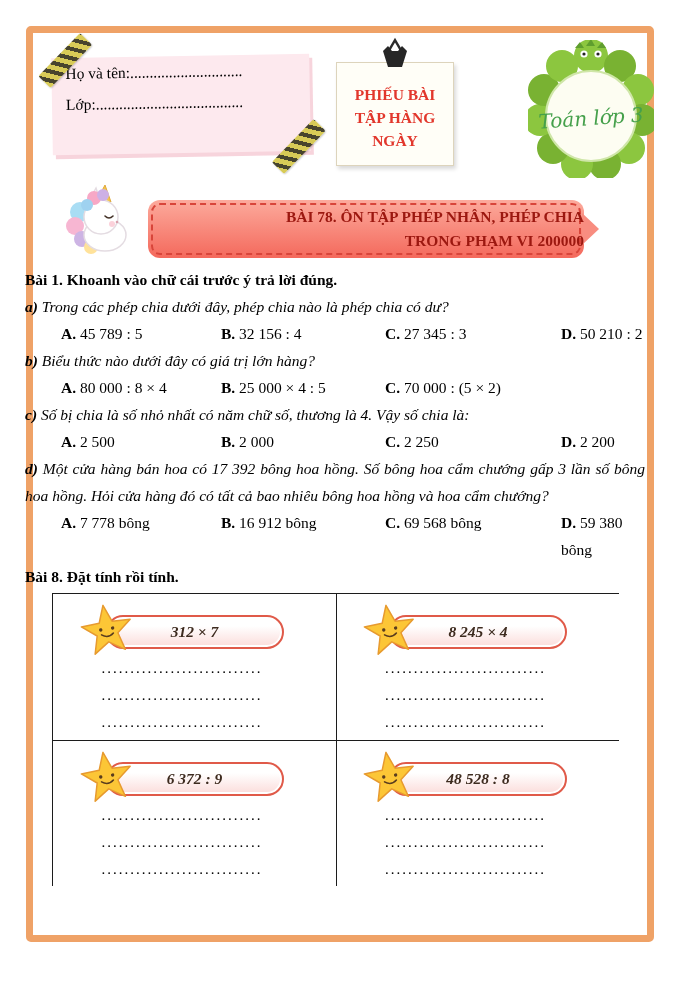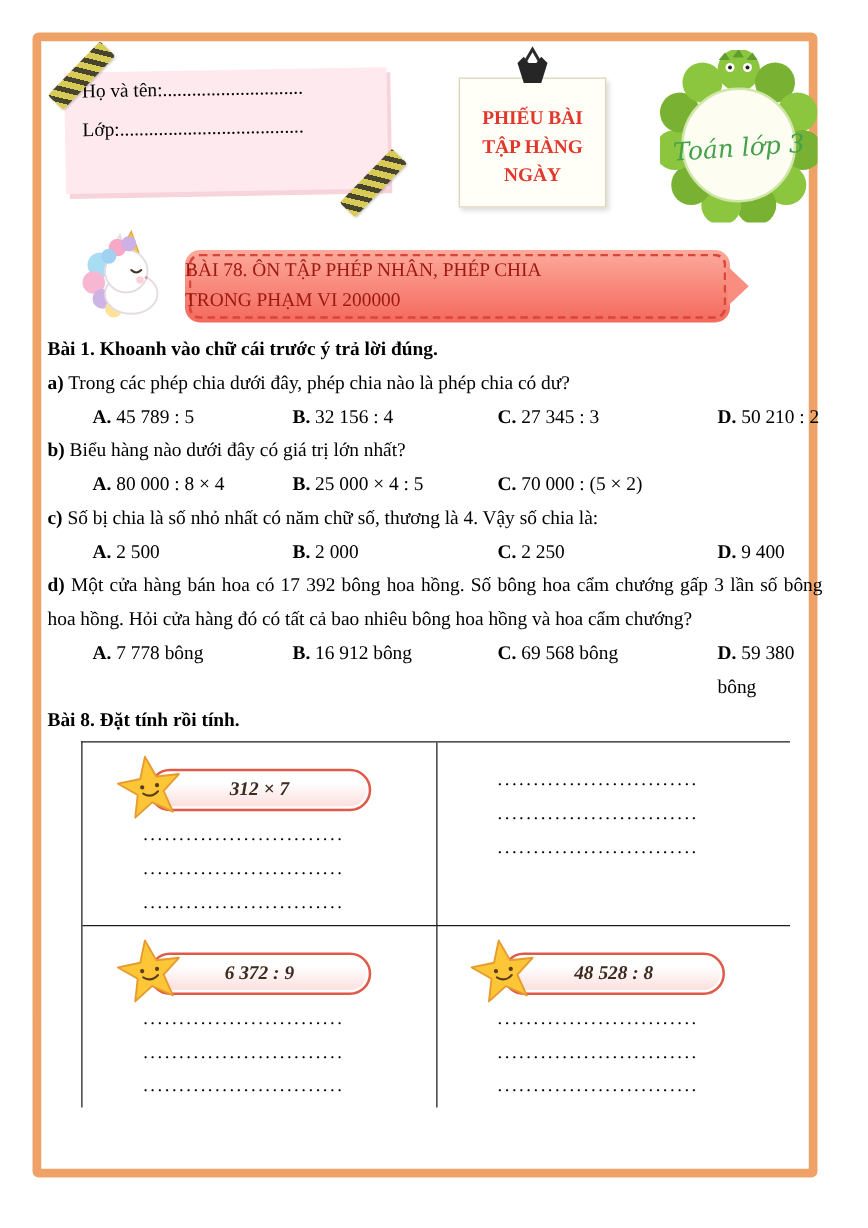--- a/index.html
+++ b/index.html
@@ -23,21 +23,21 @@
   .pink-note .line:first-child{padding-top:14px;}
   .tape{
     position:absolute;width:60px;height:17px;border-radius:2px;opacity:.95;
     background:repeating-linear-gradient(60deg,#d6c94f 0 5px,#3f3c23 5px 9px);
     box-shadow:0 1px 2px rgba(0,0,0,.25);
   }
   .tape.tl{left:-16px;top:-6px;transform:rotate(-45deg);}
   .tape.br{right:-18px;bottom:-4px;transform:rotate(-45deg);}
 
   .clip-note{
-    position:absolute;left:367px;top:62px;width:118px;height:104px;
+    position:absolute;left:336px;top:62px;width:118px;height:104px;
     background:#fffef7;border:1.5px solid #ddd4bc;box-shadow:2px 3px 4px rgba(0,0,0,.15);
     box-sizing:border-box;
   }
   .clip-note .clip{position:absolute;left:50%;top:0;transform:translate(-50%,-72%);}
   .clip-note .title{
     width:96px;margin:20px auto 0;text-align:center;color:#e2372c;
     font-weight:bold;font-size:15.5px;line-height:23px;
   }
 
   .dino-badge{position:absolute;left:528px;top:40px;width:126px;height:138px;}
@@ -57,28 +57,28 @@
   .banner::after{
     content:"";position:absolute;inset:3px;border:2px dashed #d8453a;
     border-radius:9px;pointer-events:none;
   }
   .banner::before{
     content:"";position:absolute;right:-15px;top:13px;width:0;height:0;
     border-top:16px solid transparent;border-bottom:16px solid transparent;
     border-left:17px solid #f88d80;
   }
   .banner .btxt{
-    position:relative;z-index:1;text-align:left;font-weight:normal;
+    position:relative;z-index:1;text-align:right;font-weight:bold;
     color:#9c1810;font-size:15.5px;line-height:24px;padding-top:5px;
   }
 
   
-  .main{position:absolute;left:38px;top:266px;width:620px;}
+  .main{position:absolute;left:25px;top:266px;width:620px;}
   .hline{font-weight:bold;font-size:15.5px;line-height:27px;margin:0;}
-  .q{font-size:15.5px;line-height:27px;margin:0;text-align:justify;}
+  .q{font-size:15.5px;line-height:27px;margin:0;text-align:justify;font-style:italic;}
   .opts{
     display:grid;grid-template-columns:132px 136px 148px auto;
     padding-left:36px;font-size:15.5px;line-height:27px;gap:28px;
   }
 
   
   .grid{
     margin-left:27px;width:566px;display:grid;grid-template-columns:1fr 1fr;
     border-top:1.5px solid #1c1c1c;border-left:1.5px solid #1c1c1c;
     margin-top:3px;
@@ -182,33 +182,33 @@
   <p class="hline">Bài 1. Khoanh vào chữ cái trước ý trả lời đúng.</p>
 
   <p class="q"><b>a)</b> <span>Trong các phép chia dưới đây, phép chia nào là phép chia có dư?</span></p>
   <div class="opts">
     <span><b>A.</b> <span>45 789 : 5</span></span>
     <span><b>B.</b> <span>32 156 : 4</span></span>
     <span><b>C.</b> <span>27 345 : 3</span></span>
     <span><b>D.</b> <span>50 210 : 2</span></span>
   </div>
 
-  <p class="q"><b>b)</b> <span>Biểu hàng nào dưới đây có giá trị lớn nhất?</span></p>
+  <p class="q"><b>b)</b> <span>Biểu thức nào dưới đây có giá trị lớn hàng?</span></p>
   <div class="opts">
     <span><b>A.</b> <span>80 000 : 8 × 4</span></span>
     <span><b>B.</b> <span>25 000 × 4 : 5</span></span>
     <span><b>C.</b> <span>70 000 : (5 × 2)</span></span>
   </div>
 
   <p class="q"><b>c)</b> <span>Số bị chia là số nhỏ nhất có năm chữ số, thương là 4. Vậy số chia là:</span></p>
   <div class="opts">
     <span><b>A.</b> <span>2 500</span></span>
     <span><b>B.</b> <span>2 000</span></span>
     <span><b>C.</b> <span>2 250</span></span>
-    <span><b>D.</b> <span>9 400</span></span>
+    <span><b>D.</b> <span>2 200</span></span>
   </div>
 
   <p class="q"><b>d)</b> <span>Một cửa hàng bán hoa có 17 392 bông hoa hồng. Số bông hoa cẩm chướng gấp 3 lần số bông hoa hồng. Hỏi cửa hàng đó có tất cả bao nhiêu bông hoa hồng và hoa cẩm chướng?</span></p>
   <div class="opts">
     <span><b>A.</b> <span>7 778 bông</span></span>
     <span><b>B.</b> <span>16 912 bông</span></span>
     <span><b>C.</b> <span>69 568 bông</span></span>
     <span><b>D.</b> <span>59 380 bông</span></span>
   </div>
 
@@ -227,20 +227,29 @@
         <div class="chip-label">312 × 7</div>
       </div>
       <div class="ans">
         <div>............................</div>
         <div>............................</div>
         <div>............................</div>
       </div>
     </div>
 
     <div class="cell col2">
+      <div class="chip">
+        <svg class="star" viewBox="0 0 54 54">
+          <polygon points="27,1 33.5,18.1 51.7,19 37.5,30.4 42.3,48 27,38 11.7,48 16.5,30.4 2.3,19 20.5,18.1" fill="#fcc636" stroke="#e79a2f" stroke-width="1.5" stroke-linejoin="round"></polygon>
+          <circle cx="21" cy="25" r="1.7" fill="#5a3d1e"></circle>
+            <circle cx="33" cy="25" r="1.7" fill="#5a3d1e"></circle>
+          <path d="M21,30 Q27,35 33,30" fill="none" stroke="#5a3d1e" stroke-width="1.6" stroke-linecap="round"></path>
+        </svg>
+        <div class="chip-label">8 245 × 4</div>
+      </div>
       <div class="ans">
         <div>............................</div>
         <div>............................</div>
         <div>............................</div>
       </div>
     </div>
 
     <div class="cell row2">
       <div class="chip">
         <svg class="star" viewBox="0 0 54 54">

